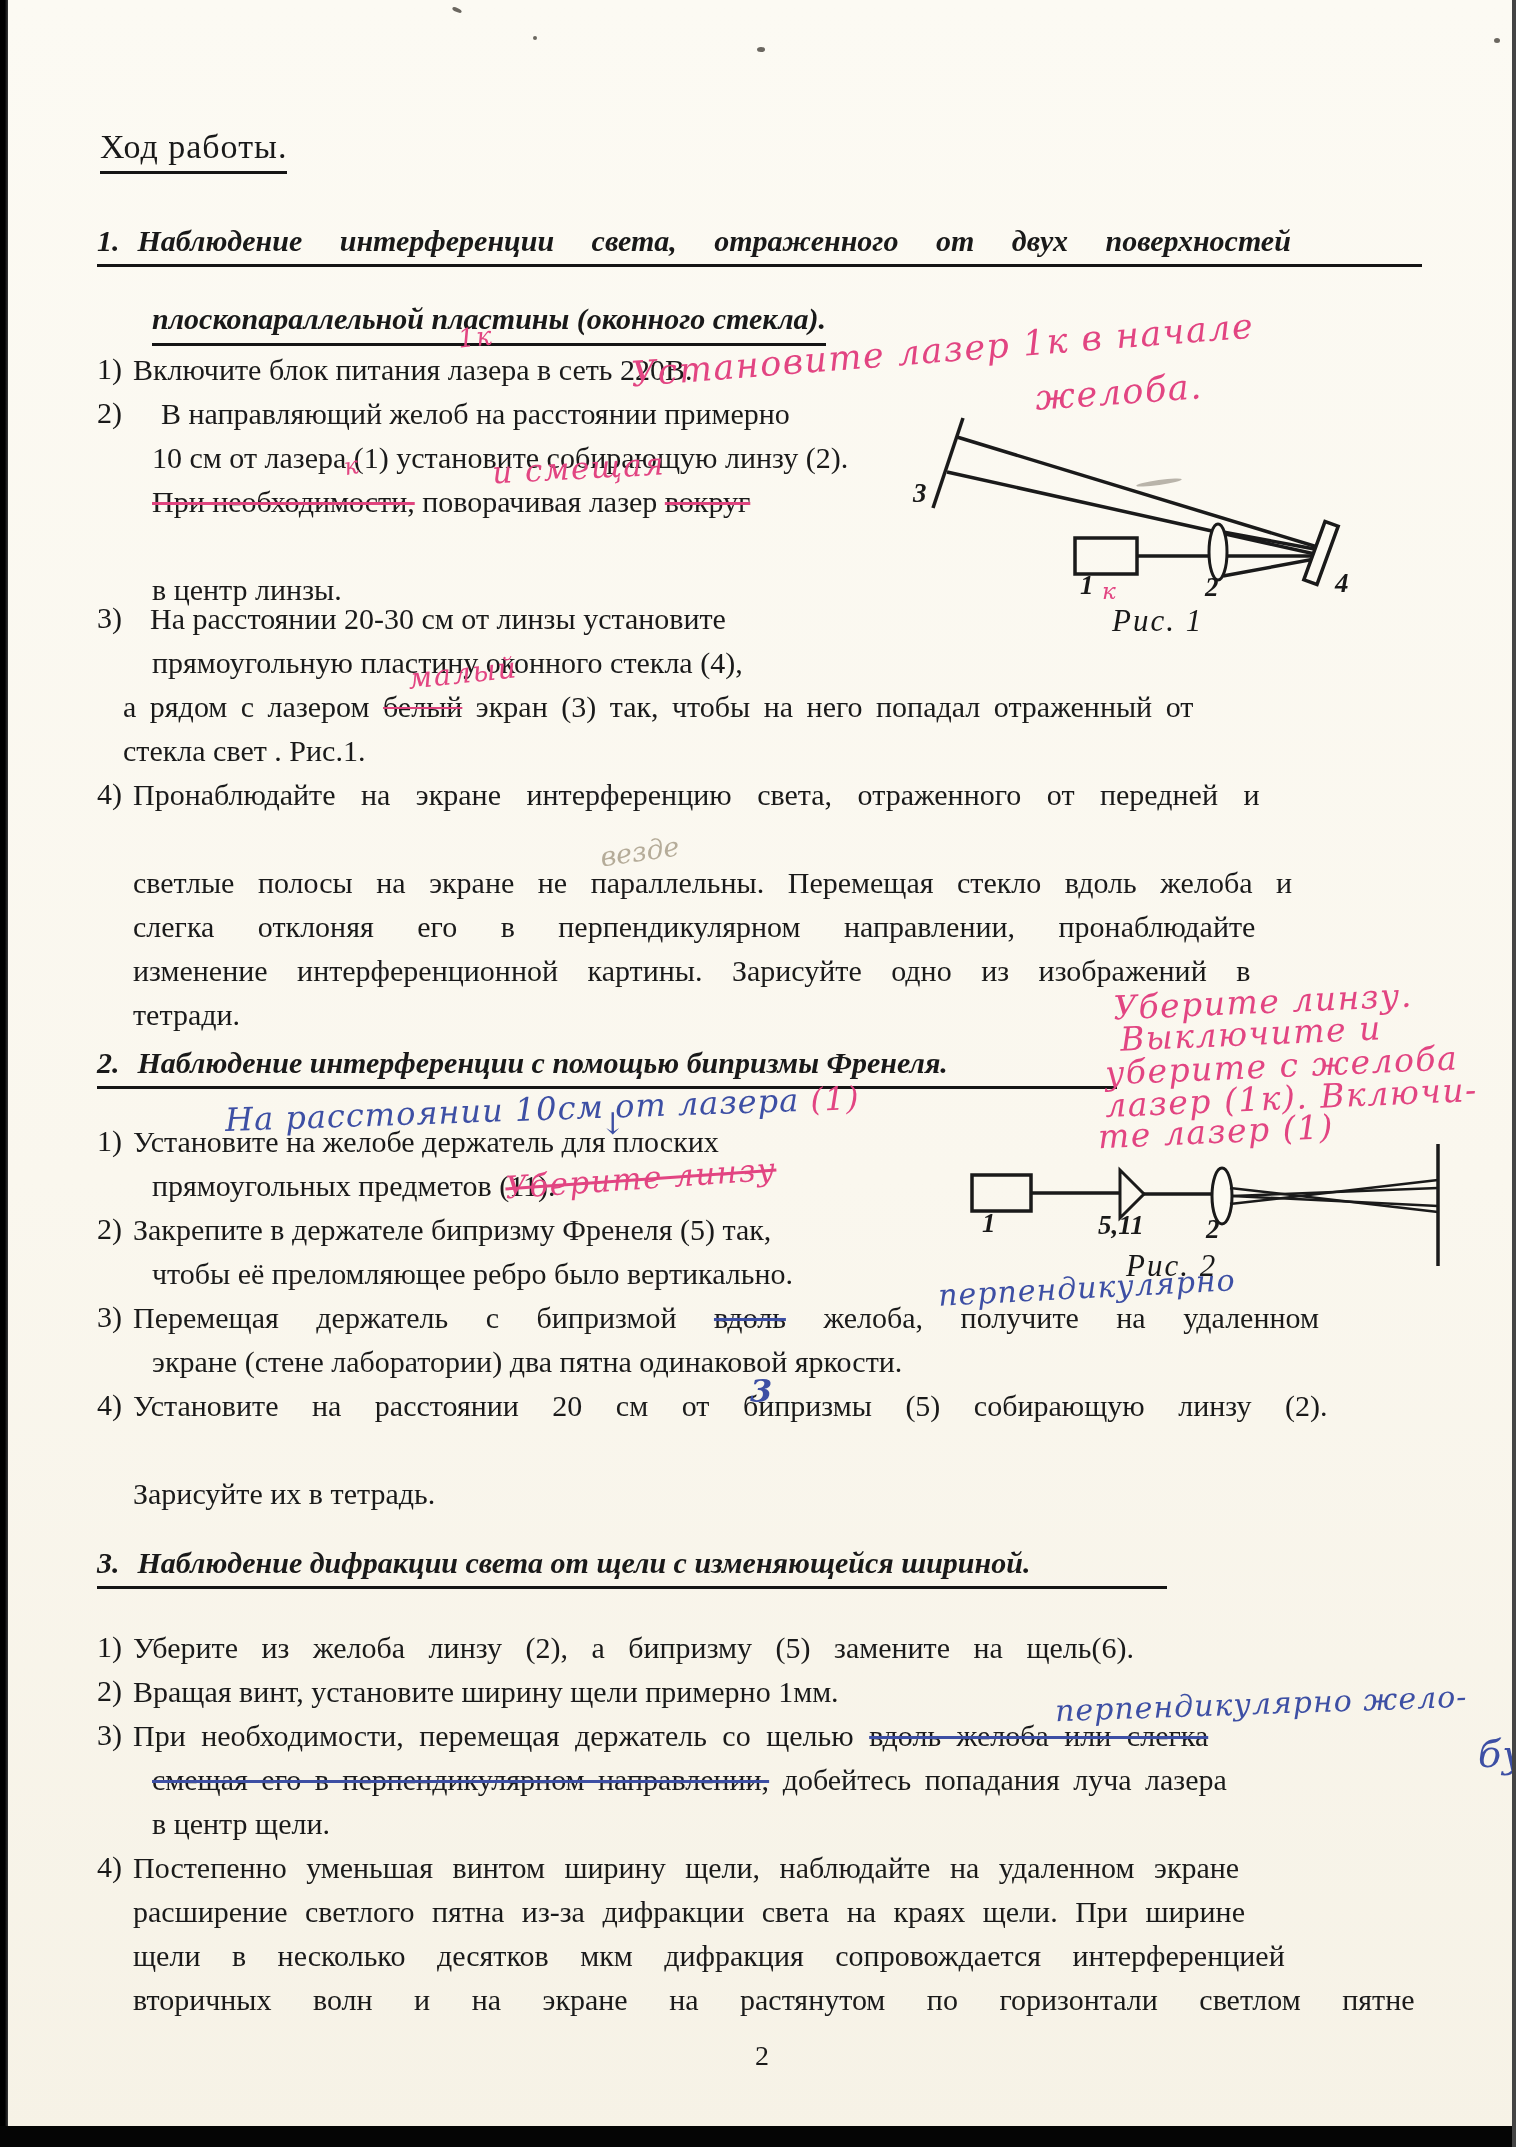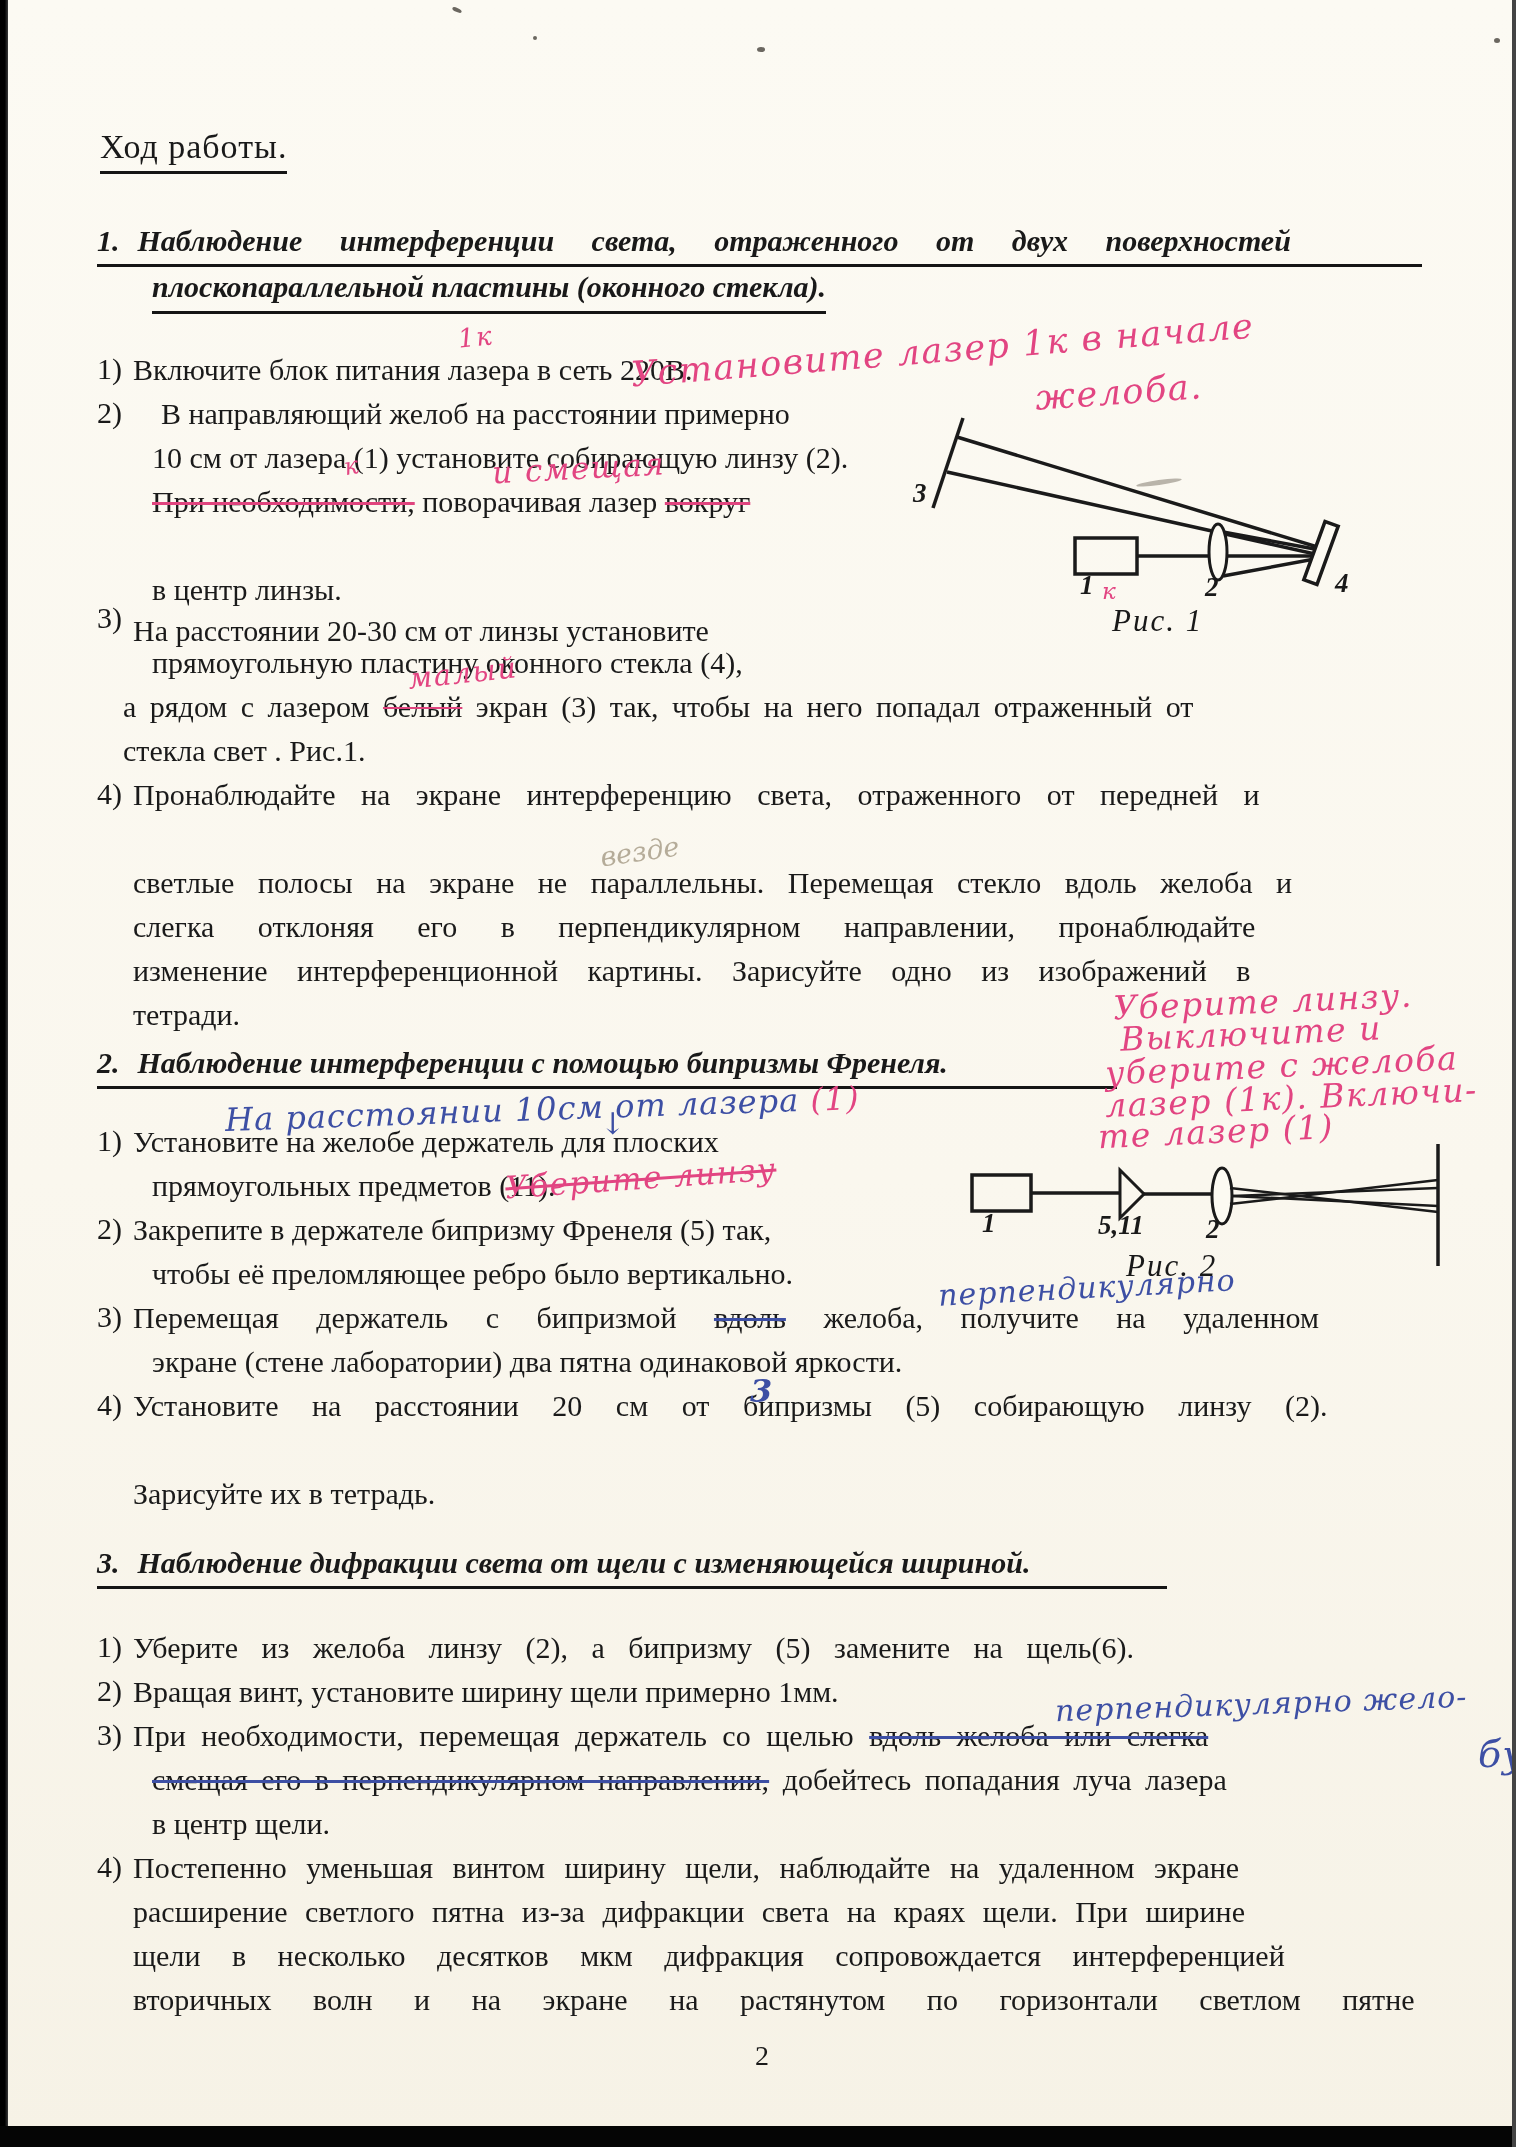--- a/index.html
+++ b/index.html
@@ -4,21 +4,21 @@
 <style>
   html,body{margin:0;padding:0;background:#444;}
   .paper{position:relative;width:1512px;height:2147px;overflow:hidden;
          background:linear-gradient(180deg,#fcfaf3 0%,#faf7ee 55%,#f6f2e6 100%);
          font-family:"Liberation Serif",serif;color:#191919;}
   .abs{position:absolute;}
   .body{font-size:30px;line-height:36px;white-space:nowrap;color:#1a1a1a;}
   .num{font-size:30px;}
   .title{font-size:34px;letter-spacing:1px;border-bottom:3px solid #151515;padding-bottom:5px;}
   .head{font-style:italic;font-weight:bold;font-size:30px;white-space:nowrap;
-        border-bottom:3px solid #151515;padding-bottom:7px;}
+        border-bottom:3px solid #151515;padding-bottom:7px;margin-top:32px;}
   .headnum{font-style:italic;font-weight:bold;font-size:30px;margin-right:18px;}
   .sp{text-decoration:line-through;text-decoration-color:#e0447e;text-decoration-thickness:3px;}
   .sb{text-decoration:line-through;text-decoration-color:#3d4fa4;text-decoration-thickness:3px;}
   .hp{font-family:"DejaVu Serif",serif;font-style:italic;color:#e24582;white-space:nowrap;letter-spacing:1.5px;}
   .hb{font-family:"DejaVu Serif",serif;font-style:italic;color:#3d4fa4;white-space:nowrap;letter-spacing:1px;}
   .hpstrike{text-decoration:line-through;text-decoration-color:#e24582;text-decoration-thickness:3px;}
   .pencil{font-family:"DejaVu Serif",serif;font-style:italic;color:#b5ac99;white-space:nowrap;}
   .figlbl{font-style:italic;font-weight:bold;font-size:27px;white-space:nowrap;}
   .figcap{font-style:italic;font-size:31px;letter-spacing:2px;white-space:nowrap;}
   .edge-left{position:absolute;left:0;top:0;width:8px;height:2147px;
@@ -56,21 +56,21 @@
   <div class="abs body" style="left:152px;top:484px;">
     <span class="sp">При необходимости,</span>
     <span>поворачивая лазер</span>
     <span class="sp">вокруг</span>
   </div>
   <div class="abs body" style="left:152px;top:572px;">в центр линзы.</div>
   <div class="abs hp" style="left:344px;top:452px;font-size:24px;transform:rotate(-10deg);">к</div>
   <div class="abs hp" style="left:492px;top:450px;font-size:31px;transform:rotate(-3deg);">и смещая</div>
 
   <div class="abs num" style="left:97px;top:601px;">3)</div>
-  <div class="abs body" style="left:133px;top:601px;margin-top:12px;">На расстоянии 20-30 см от линзы установите</div>
+  <div class="abs body" style="left:150px;top:601px;">На расстоянии 20-30 см от линзы установите</div>
   <div class="abs body" style="left:152px;top:645px;">прямоугольную пластину оконного стекла (4),</div>
   <div class="abs body" style="left:123px;top:689px;word-spacing:6px;">
     <span>а рядом с лазером</span>
     <span class="sp" style="text-decoration-thickness:2px;">белый</span>
     <span>экран (3) так, чтобы на него попадал отраженный от</span>
   </div>
   <div class="abs body" style="left:123px;top:733px;">стекла свет . Рис.1.</div>
   <div class="abs hp" style="left:408px;top:656px;font-size:29px;transform:rotate(-6deg);">малый</div>
 
   <div class="abs num" style="left:97px;top:777px;">4)</div>

